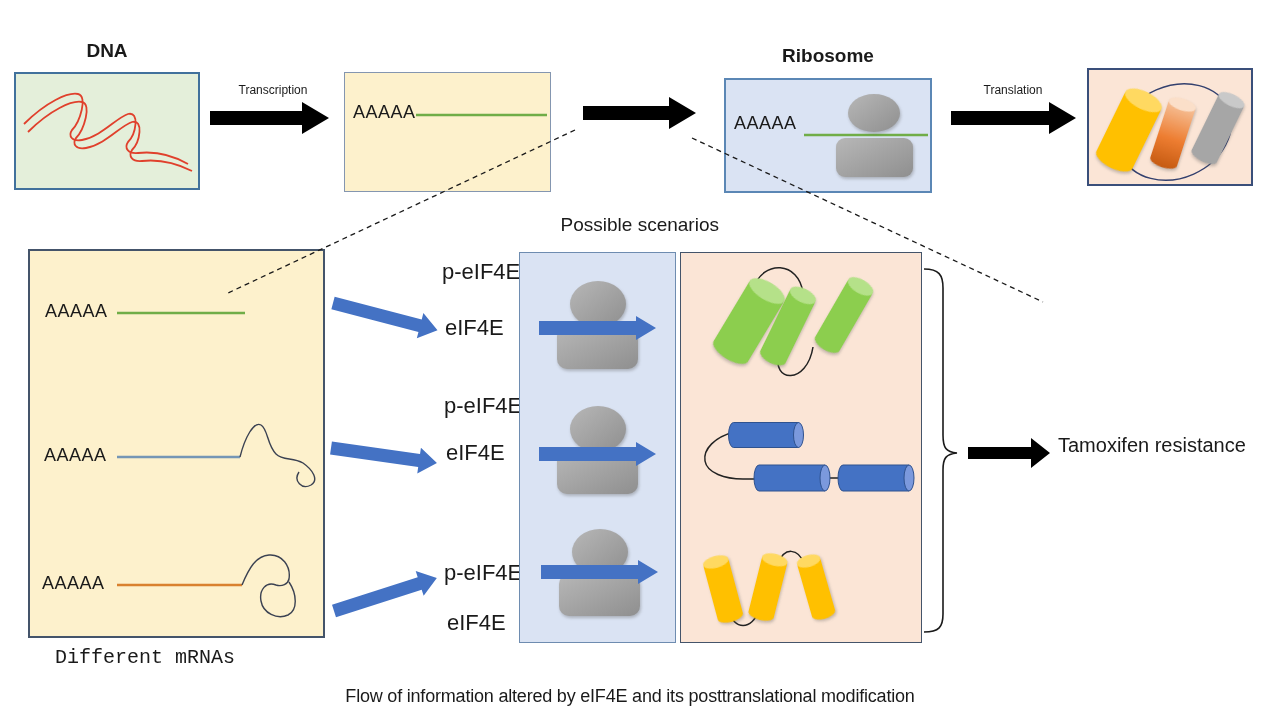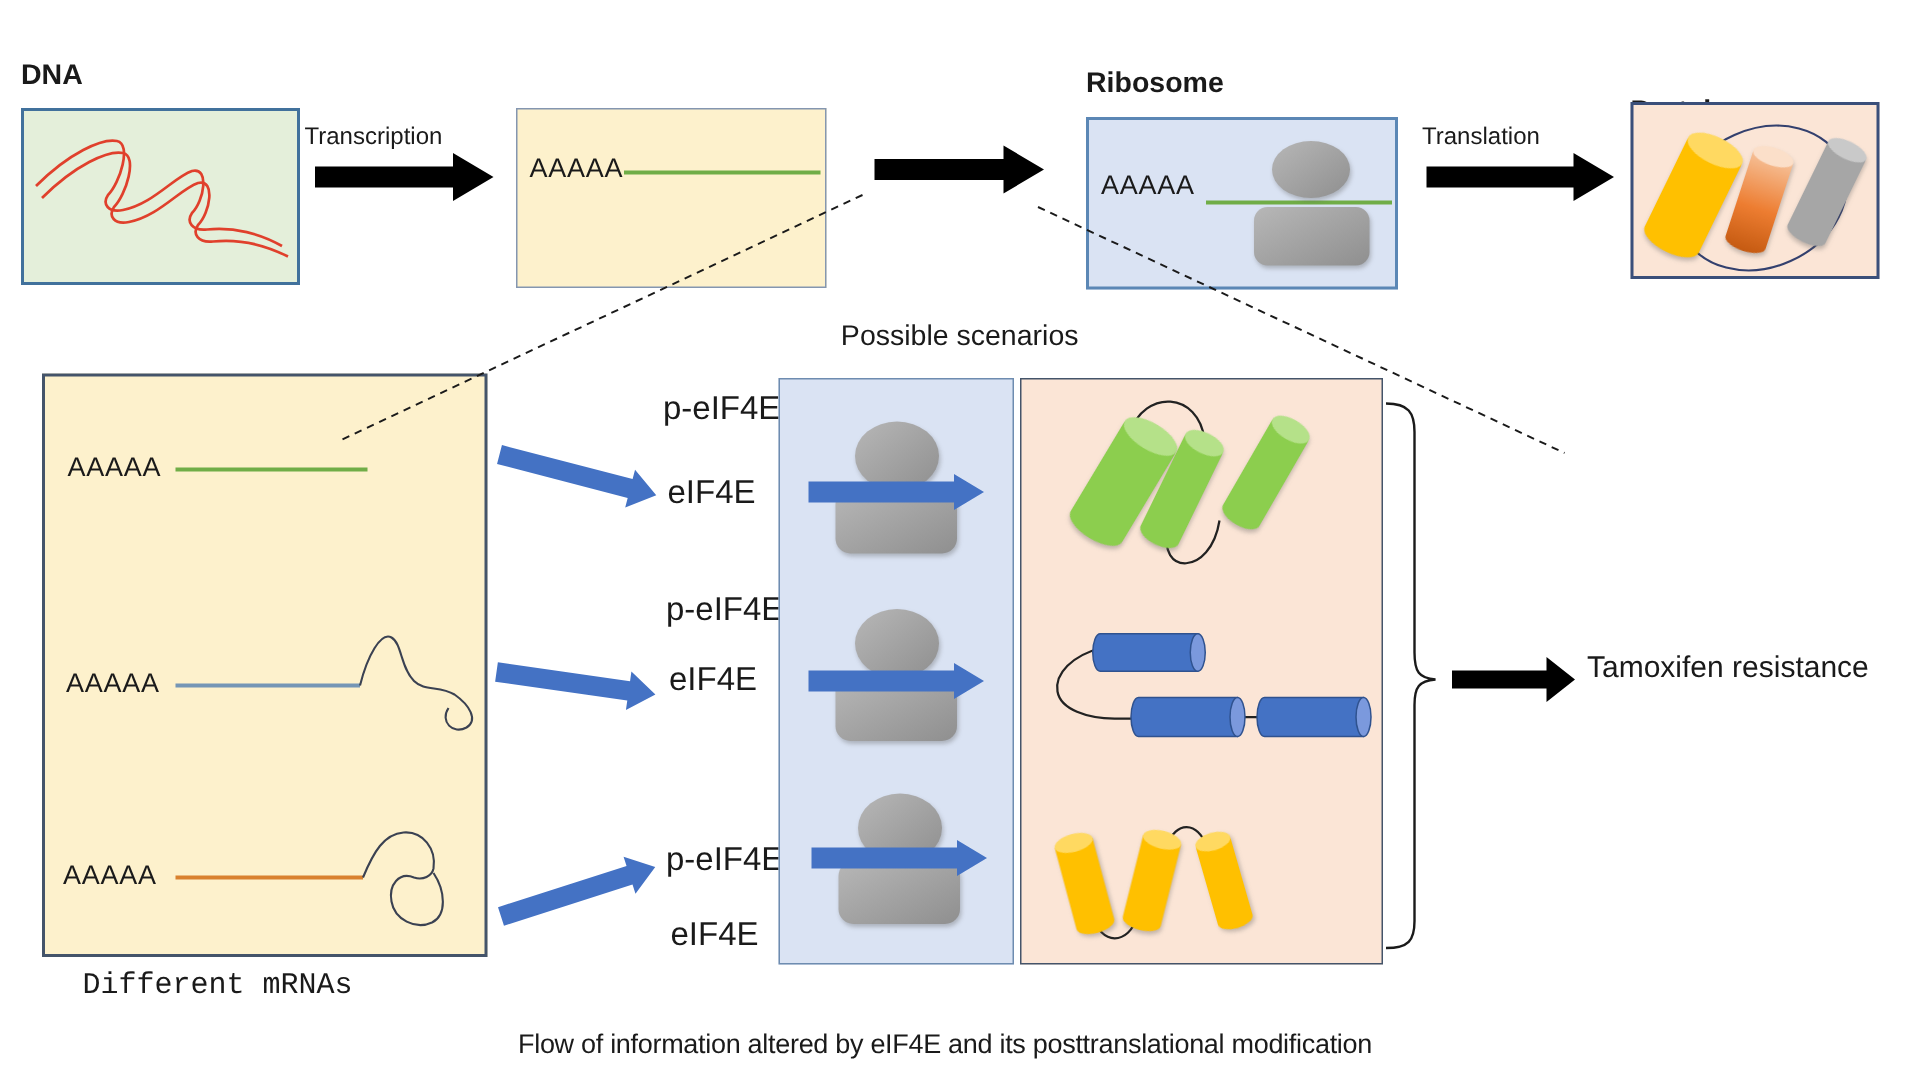--- a/index.html
+++ b/index.html
@@ -3,22 +3,22 @@
 <meta charset="utf-8">
 <style>
   html,body{margin:0;padding:0;background:#fff;}
   .stage{
     position:relative;width:1280px;height:720px;background:#ffffff;
     font-family:"Liberation Sans", sans-serif;color:#1a1a1a;overflow:hidden;
   }
   .abs{position:absolute;}
   .box{position:absolute;box-sizing:border-box;}
   .box svg{display:block;}
-  .title{font-weight:bold;font-size:19px;}
-  .proclabel{font-size:16px;}
+  .title{font-weight:bold;font-size:19px;text-align:center;}
+  .proclabel{font-size:12px;text-align:center;}
   .polya{font-size:18px;letter-spacing:0.5px;position:absolute;}
   .factor{font-size:22px;position:absolute;}
   .panel-title{font-size:19px;text-align:right;}
   .panel-caption{font-size:20px;text-align:center;font-family:Liberation Mono, monospace;}
   .fig-caption{font-size:18px;text-align:center;letter-spacing:-0.2px;margin-top:31px;}
   .outcome{font-size:20px;position:absolute;}
   #dna-box{left:14px;top:72px;width:186px;height:118px;background:#e4efda;border:2px solid #41719c;}
   #mrna-box{left:344px;top:72px;width:207px;height:120px;background:#fdf1cc;border:1.5px solid #8496b0;}
   #ribosome-box{left:724px;top:78px;width:208px;height:115px;background:#dae3f3;border:2px solid #5b87b5;}
   #protein-box{left:1087px;top:68px;width:166px;height:118px;background:#fbe5d6;border:2px solid #3a4f7a;}

